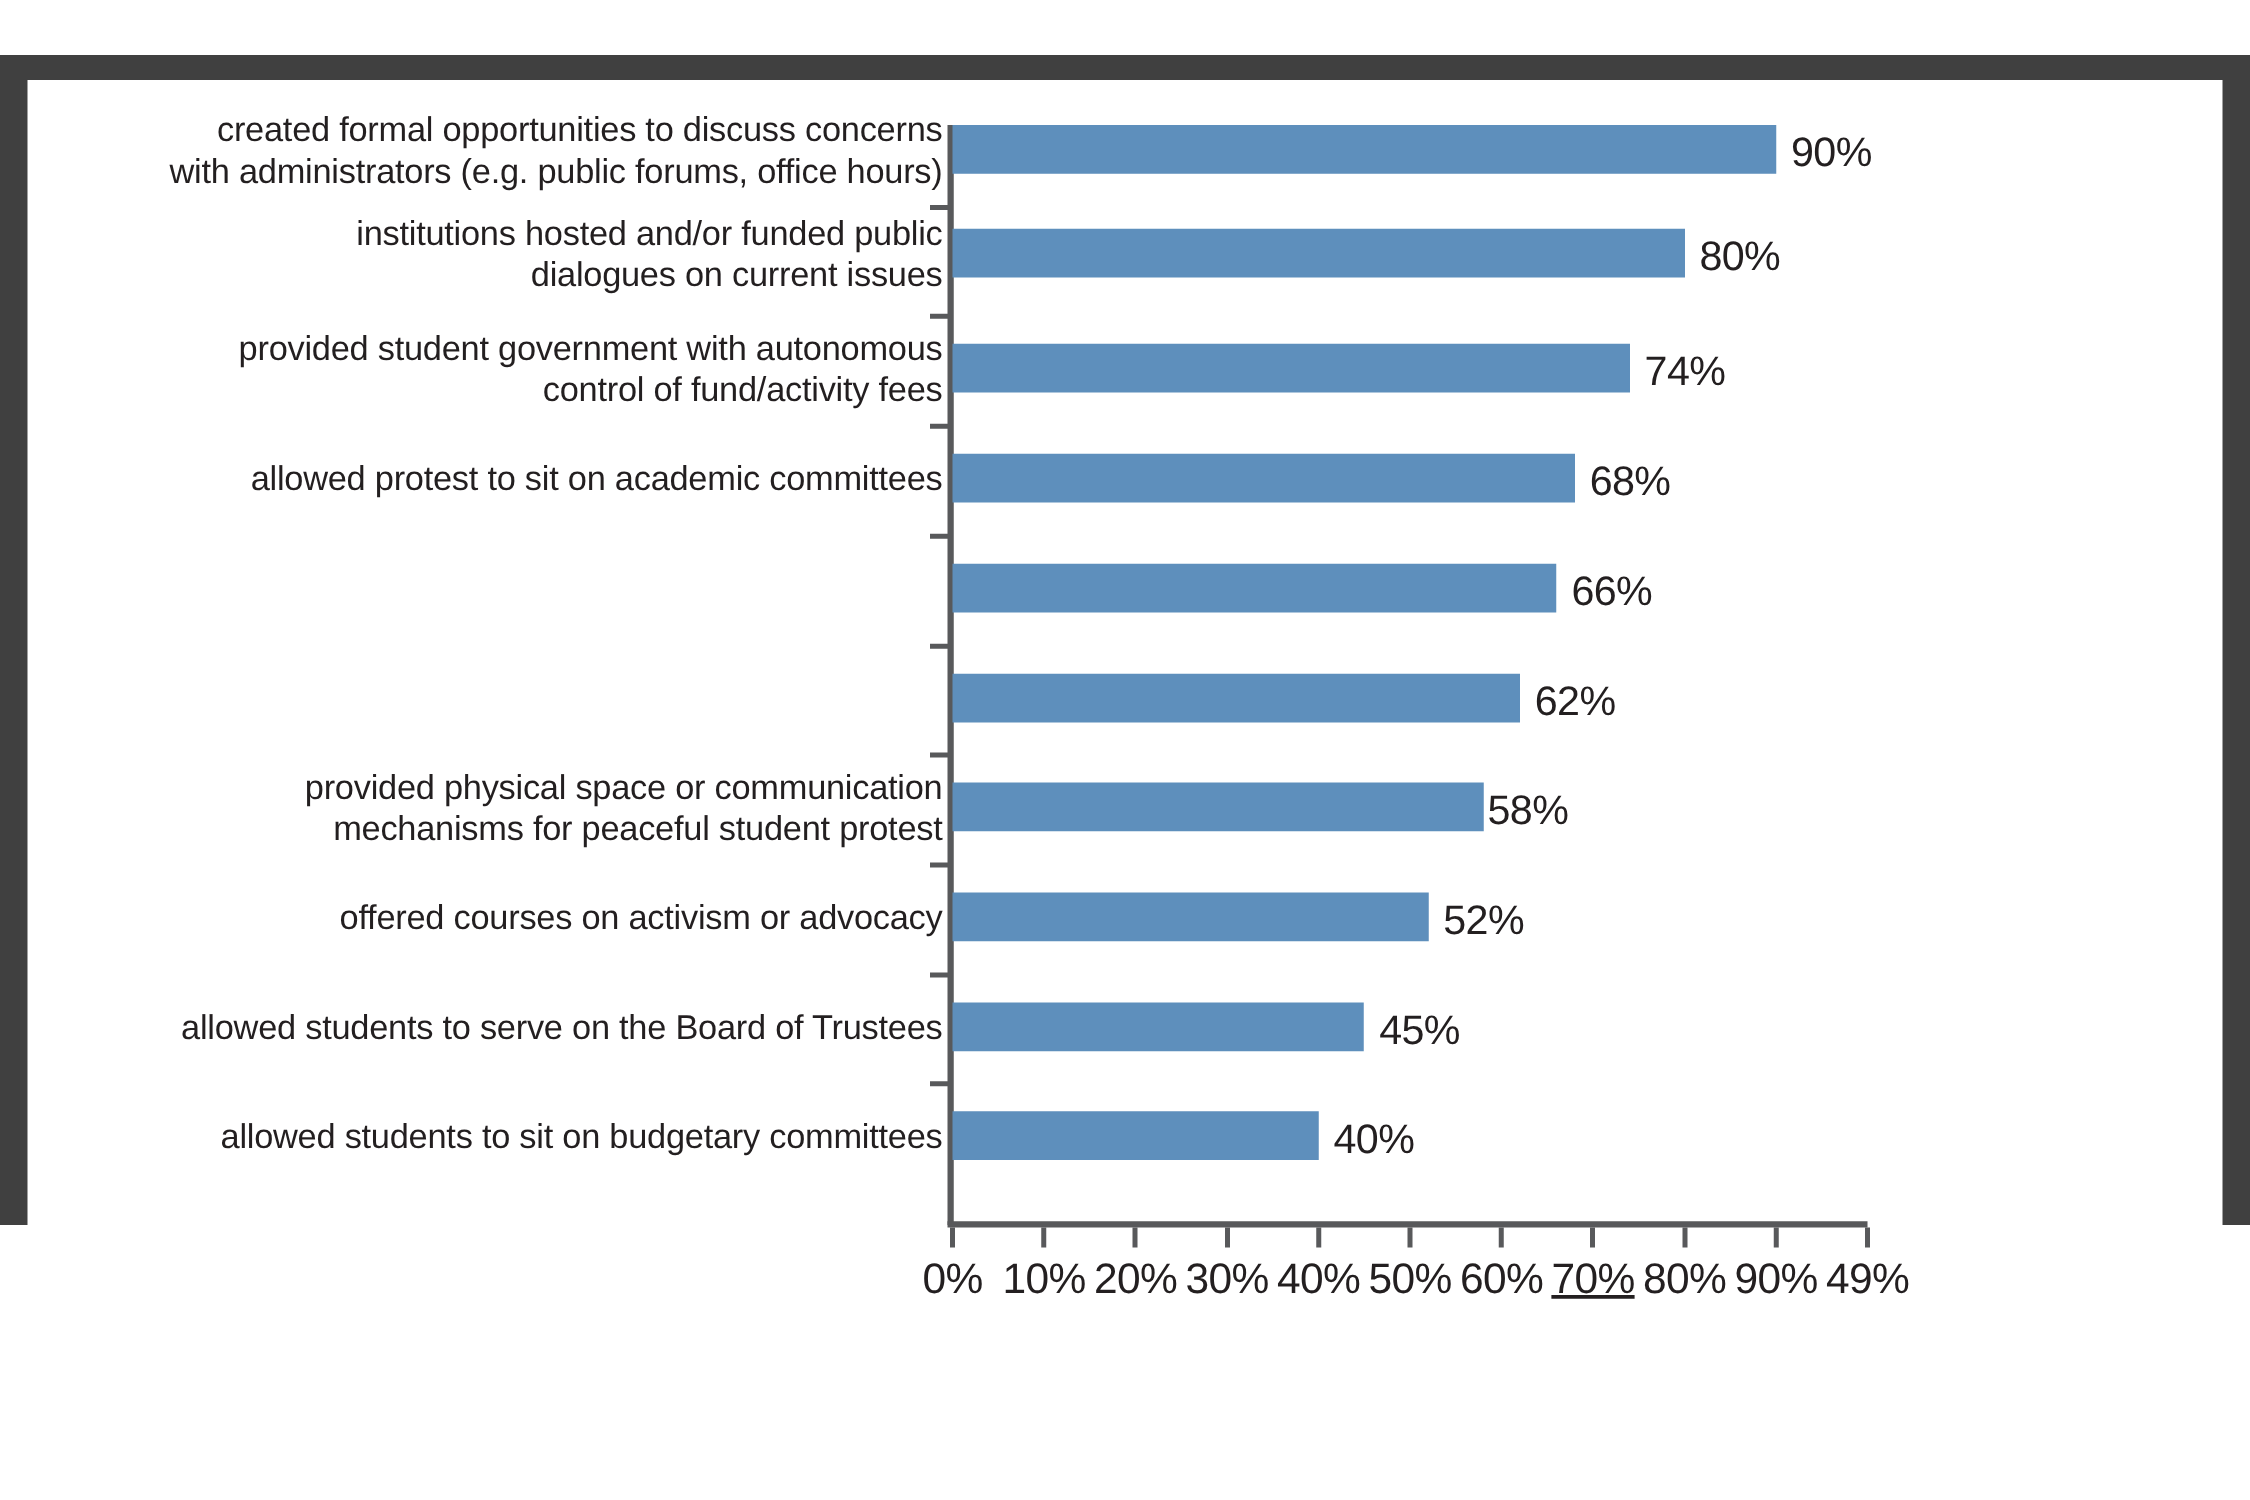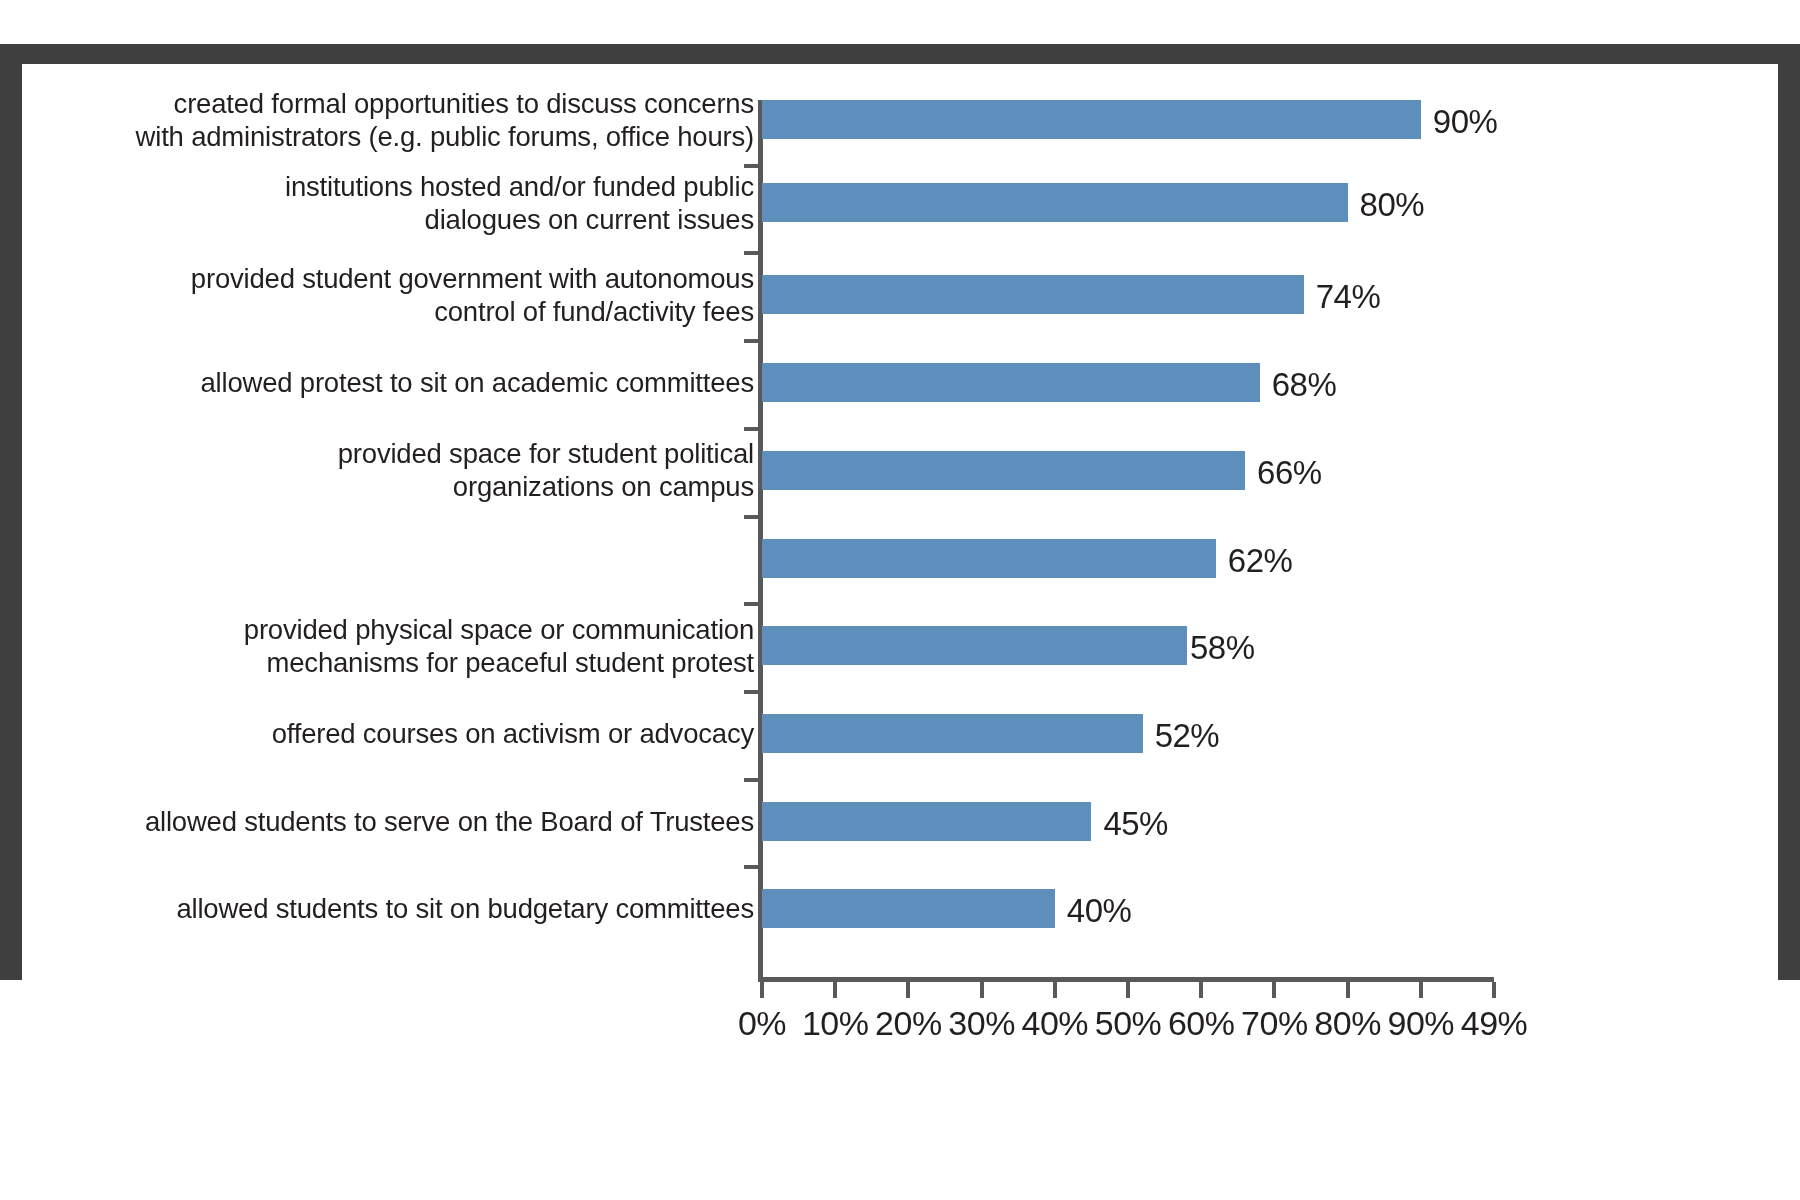--- a/index.html
+++ b/index.html
@@ -149,22 +149,20 @@
 control of fund/activity fees</div>
             <div class="bar" title="74%" style="width: 541.68px; top: 0px; background: rgb(94, 143, 188);"></div>
             <div class="bar-value" style="left: 1293.68px; top: 2px;">74%</div>
           </div>
           <div class="row" style="top: 299.1px;">
             <div class="cat-label" style="top: 3px;">allowed protest to sit on academic committees</div>
             <div class="bar" title="68%" style="width: 497.76px; top: 0px; background: rgb(94, 143, 188);"></div>
             <div class="bar-value" style="left: 1249.76px; top: 2px;">68%</div>
           </div>
           <div class="row" style="top: 386.8px;">
-            <div class="cat-label" style="top: -13.5px;">provided space for student political
-organizations on campus</div>
             <div class="bar" title="66%" style="width: 483.12px; top: 0px; background: rgb(94, 143, 188);"></div>
             <div class="bar-value" style="left: 1235.12px; top: 2px;">66%</div>
           </div>
           <div class="row" style="top: 474.5px;">
             <div class="bar" title="62%" style="width: 453.84px; top: 0px; background: rgb(94, 143, 188);"></div>
             <div class="bar-value" style="left: 1205.84px; top: 2px;">62%</div>
           </div>
           <div class="row" style="top: 562.2px;">
             <div class="cat-label" style="top: -13.5px;">provided physical space or communication
 mechanisms for peaceful student protest</div>
@@ -212,21 +210,21 @@
           <div class="x-tick" style="left: 1470px;"></div>
         </div>
       <div id="xlabels-container">
           <div class="x-tick-label" style="left: 740px;">0%</div>
           <div class="x-tick-label" style="left: 813.2px;">10%</div>
           <div class="x-tick-label" style="left: 886.4px;">20%</div>
           <div class="x-tick-label" style="left: 959.6px;">30%</div>
           <div class="x-tick-label" style="left: 1032.8px;">40%</div>
           <div class="x-tick-label" style="left: 1106px;">50%</div>
           <div class="x-tick-label" style="left: 1179.2px;">60%</div>
-          <div class="x-tick-label" style="left: 1252.4px;">70%</div>
+          <div class="x-tick-label" style="left: 1252.4px; text-decoration: underline;">70%</div>
           <div class="x-tick-label" style="left: 1325.6px;">80%</div>
           <div class="x-tick-label" style="left: 1398.8px;">90%</div>
           <div class="x-tick-label" style="left: 1472px;">49%</div>
         </div>
 
     </div>
   </div>
 </div>
 
 </body></html>

